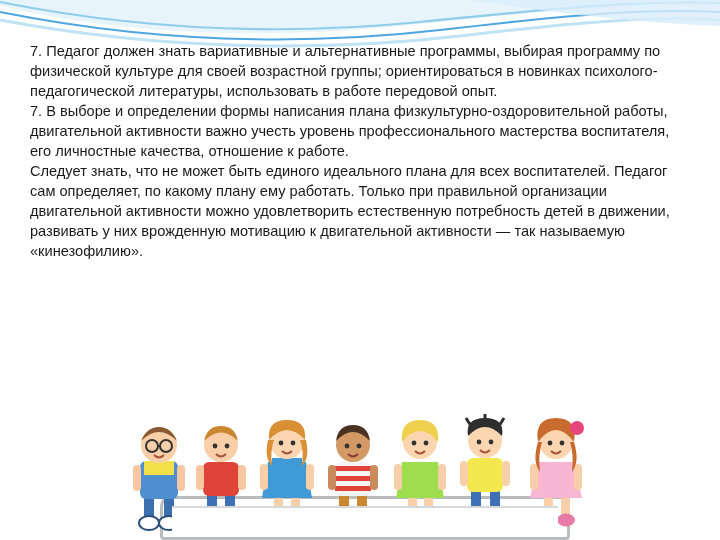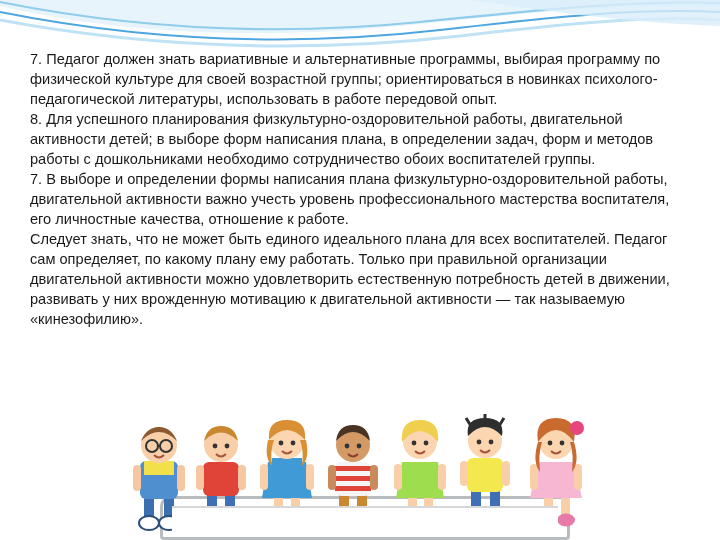--- a/index.html
+++ b/index.html
@@ -34,21 +34,20 @@
   
   .text-block {
     position: absolute;
     left: 30px;
     top: 42px;
     width: 660px;
     font-size: 14.6px;
     line-height: 1.37;
     color: #1a1a1a;
     text-align: left;
-    margin-top: 8px;
   }
   .text-block p {
     margin: 0;
     padding: 0;
   }
   .text-block .ital {
   }
 
   
   .kids-area {
@@ -93,21 +92,20 @@
       <path d="M0,6 C120,34 260,40 400,26 C520,14 620,2 720,6 L720,0 L0,0 Z" fill="#e8f4fb"></path>
       <path d="M0,2 C140,30 280,36 420,22 C540,10 630,0 720,3" stroke="#8fcdea" stroke-width="2.2" fill="none"></path>
       <path d="M0,12 C150,42 300,46 440,30 C560,16 640,8 720,12" stroke="#4da6e0" stroke-width="2" fill="none"></path>
       <path d="M0,20 C160,50 320,52 460,36 C580,22 650,16 720,20" stroke="#bfe3f5" stroke-width="3" fill="none"></path>
       <path d="M470,0 C540,10 620,22 720,26 L720,0 Z" fill="#d9eefa" opacity="0.8"></path>
     </svg>
   </div>
 
   <div class="text-block">
     <p>7. Педагог должен знать вариативные и альтернативные программы, выбирая программу по физической культуре для своей возрастной группы; ориентироваться в новинках психолого-педагогической литературы, использовать в работе передовой опыт.</p>
-    <p>8. Для успешного планирования физкультурно-оздоровительной работы, двигательной активности детей; в выборе форм написания плана, в определении задач, форм и методов работы с дошкольниками необходимо сотрудничество обоих воспитателей группы.</p>
     <p>7. В выборе и определении формы написания плана физкультурно-оздоровительной работы, двигательной активности важно учесть уровень профессионального мастерства воспитателя, его личностные качества, отношение к работе.</p>
     <p><span>Следует знать, что не может быть единого идеального плана для всех воспитателей. Педагог сам определяет, по какому плану ему работать. Только при правильной организации двигательной активности можно удовлетворить естественную потребность детей в движении, развивать у них врожденную мотивацию к двигательной активности — так называемую </span><span class="ital">«кинезофилию»</span><span>.</span></p>
   </div>
 
   <div class="kids-area">
 
     <div class="bench"></div>
 
     <svg class="kid" style="left:0px; bottom:8px;" width="78" height="115" viewBox="0 0 78 115" xmlns="http://www.w3.org/2000/svg">
       <rect x="24" y="76" width="10" height="26" fill="#3a6fb0"></rect>

